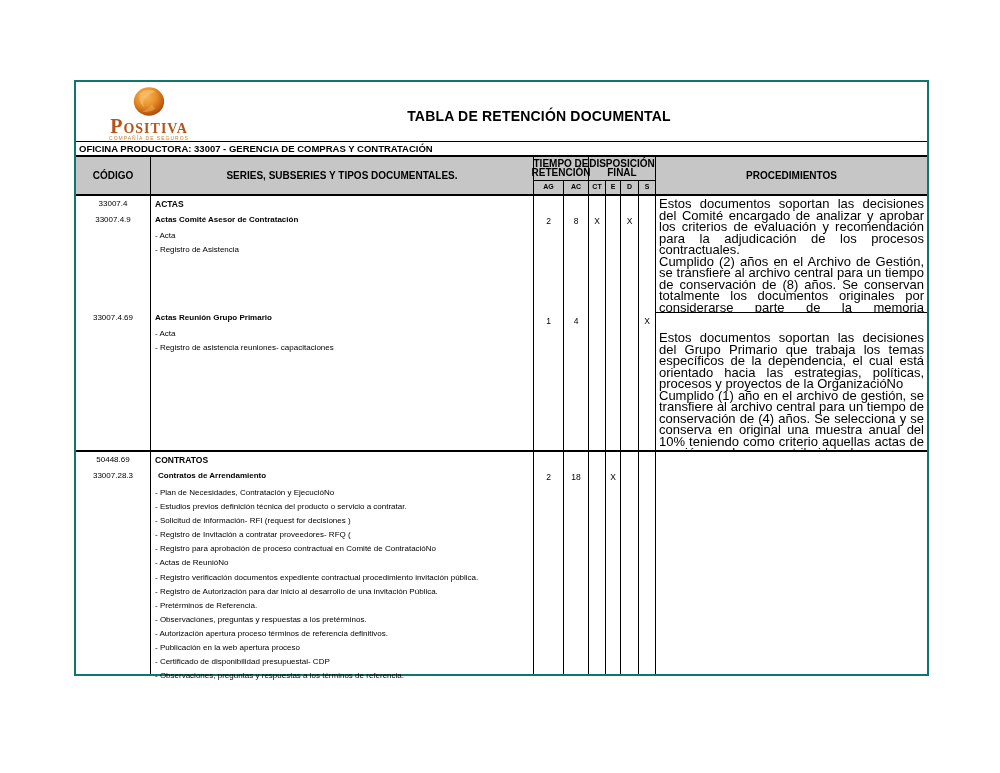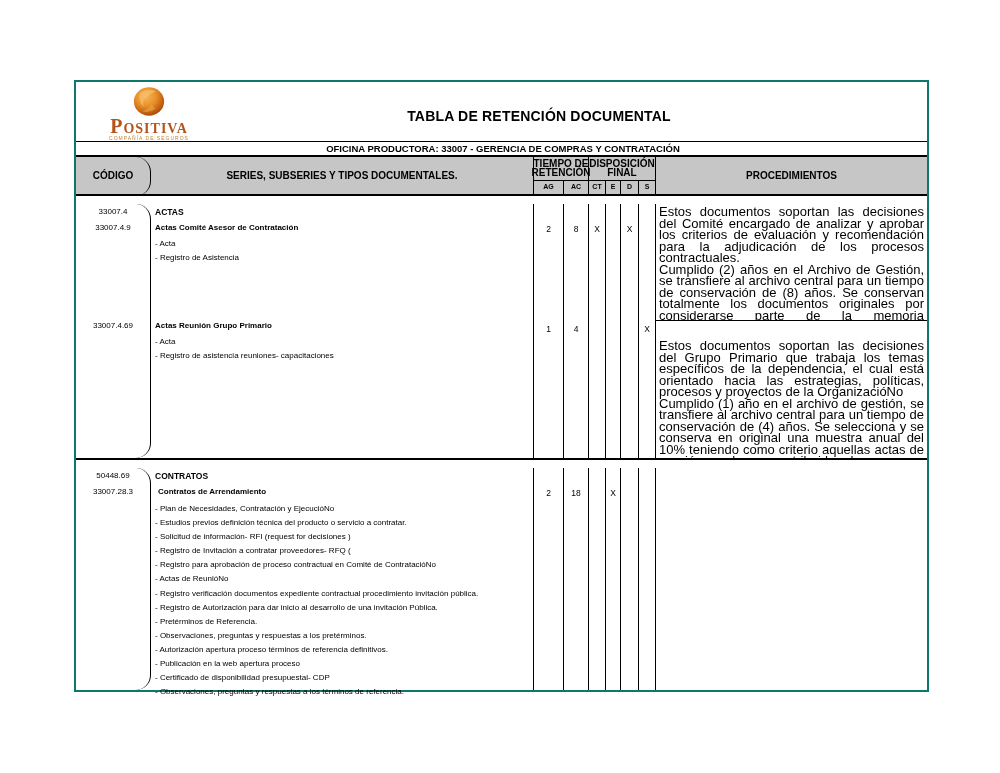--- a/index.html
+++ b/index.html
@@ -21,43 +21,43 @@
     font-family:"Liberation Serif", serif; font-size:20px; line-height:17px;
     color:var(--brand, #b4541b); letter-spacing:1px; font-variant:small-caps; font-weight:bold;
   }
   .logo-tag { font-size:5px; color:var(--brand-light, #c58035); letter-spacing:1px; line-height:6px; }
   .doc-title {
     position:absolute; left:75px; right:0; top:26px; text-align:center;
     font-weight:bold; font-size:14px; letter-spacing:0.2px;
   }
   
   .info-row { height:14px; border-bottom:1px solid #000; font-size:9.5px; line-height:13px; padding-left:3px; white-space:nowrap; }
-  .info-row.office { border-bottom:2px solid #000; font-weight:bold; height:15px; line-height:14px;text-align:center; }
+  .info-row.office { border-bottom:2px solid #000; font-weight:bold; height:15px; line-height:14px; }
   .b { font-weight:bold; }
   
   .thead { display:flex; background:var(--header-bg, #c6c6c6); border-bottom:2px solid #000; height:39px; }
   .hcell {
     display:flex; align-items:center; justify-content:center; text-align:center;
     font-weight:bold; font-size:10px; border-right:1px solid #000; line-height:8.5px;
   }
   .hfull { height:39px; }
   .hgroup { display:flex; flex-direction:column; }
   .hgroup .gtop { height:26px; border-bottom:1px solid #000; }
   .hsub { display:flex; height:13px; }
   .hsub .hcell { height:13px; font-size:7px; }
-  .w-cod { width:75px;border-radius:15px; } .w-ser { width:383px; }
+  .w-cod { width:75px; } .w-ser { width:383px; }
   .w-ag { width:30px; } .w-ac { width:25px; }
   .w-ct { width:17px; } .w-e { width:15px; } .w-d { width:18px; } .w-s { width:17px; }
   .w-pro { width:271px; border-right:none; }
   .g-ret { width:55px; } .g-dis { width:67px; }
   .g-ret .gtop, .g-dis .gtop { width:100%; }
   .hsub .hcell:last-child { border-right:1px solid #000; }
   .g-dis .hsub .hcell:last-child { border-right:1px solid #000; }
   
-  .section { display:flex;margin-top:8px; }
+  .section { display:flex; }
   .sec-actas { height:256px; border-bottom:2px solid #000; }
   .sec-contratos { height:222px; }
   .col { position:relative; border-right:1px solid #000; height:100%; }
   .col.last { border-right:none; }
   .abs { position:absolute; left:0; right:0; }
   .code { font-size:8px; text-align:center; line-height:10px; }
   .ser-pad { padding-left:4px; padding-right:9px; }
   .stitle { font-size:8.5px; font-weight:bold; line-height:10px; }
   .subtitle { font-size:8px; font-weight:bold; line-height:10px; }
   .docs { font-size:8px; line-height:14.1px; white-space:nowrap; }

